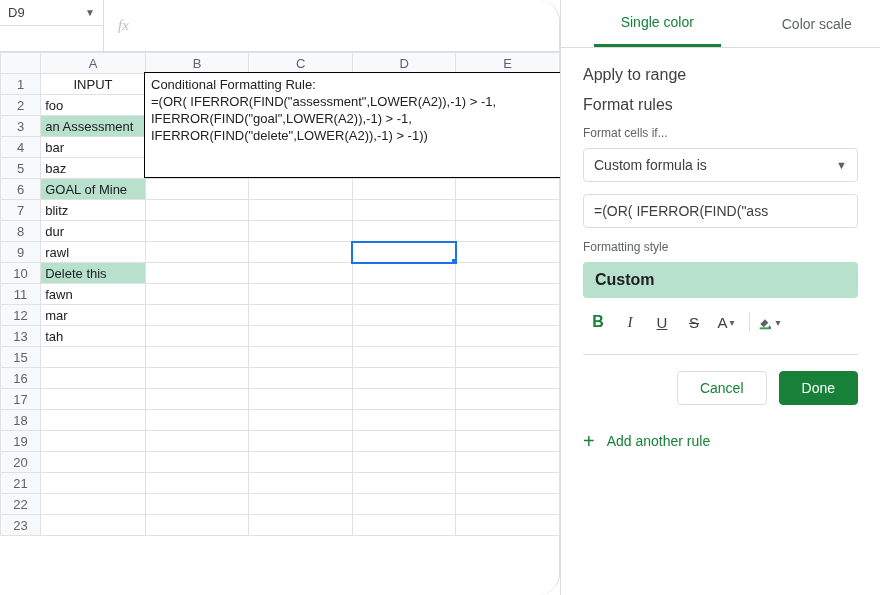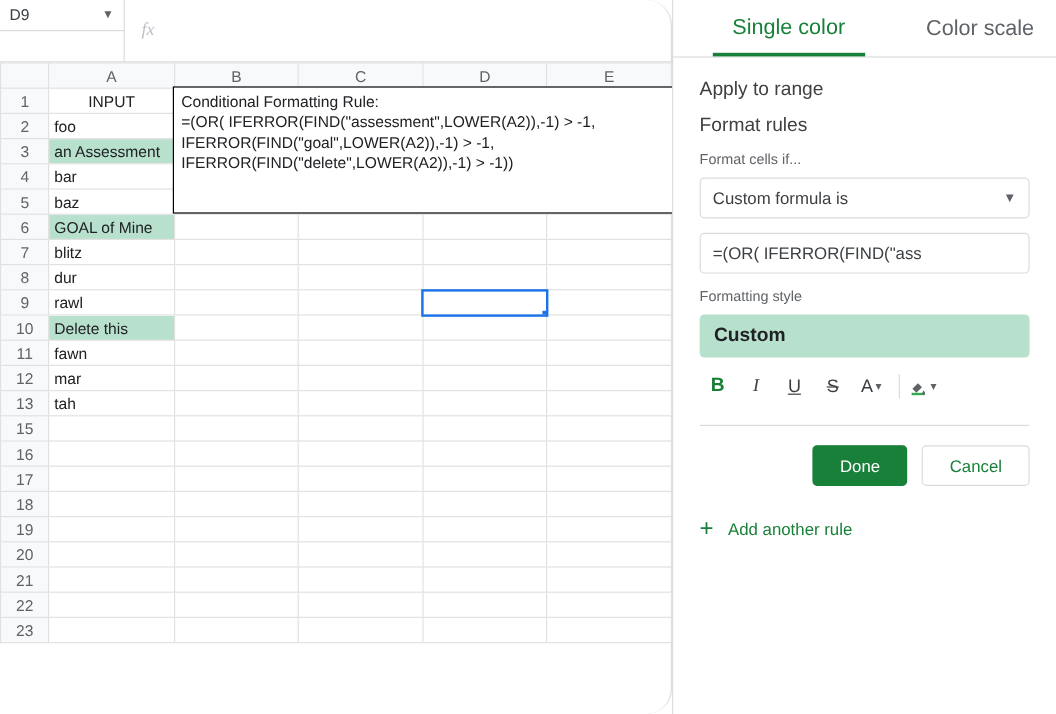--- a/index.html
+++ b/index.html
@@ -131,21 +131,21 @@
   .tabs {
     display: flex;
     height: 48px;
     border-bottom: 1px solid #dadce0;
   }
   .tab {
     flex: 1;
     display: flex;
     align-items: center;
     justify-content: center;
-    font-size: 18px;
+    font-size: 14px;
     color: #5f6368;
     cursor: pointer;
     margin-left: 33px;
   }
   .tab.active {
     color: #188038;
     border-bottom: 3px solid #188038;
     font-weight: 500;
   }
   .panel-body { padding: 18px 22px 0 22px; }
@@ -513,22 +513,22 @@
       <div class="tbtn">
         <svg width="16" height="16" viewBox="0 0 24 24">
             <path fill="#5f6368" d="M17 13l-5-5-7 7 5 5 7-7zm2 4s-2 2.5-2 4a2 2 0 0 0 4 0c0-1.5-2-4-2-4z"></path>
             <rect x="4" y="20" width="14" height="3" fill="#34a853"></rect>
           </svg>
           <span class="caret">▾</span>
       </div>
     </div>
 
     <div class="btn-row">
+      <div class="btn cancel">Cancel</div>
       <div class="btn done">Done</div>
-      <div class="btn cancel">Cancel</div>
     </div>
 
     <div class="add-rule">
       <span class="plusc">+</span>
       <span>Add another rule</span>
     </div>
   </div>
 </div>
 
 </body></html>

